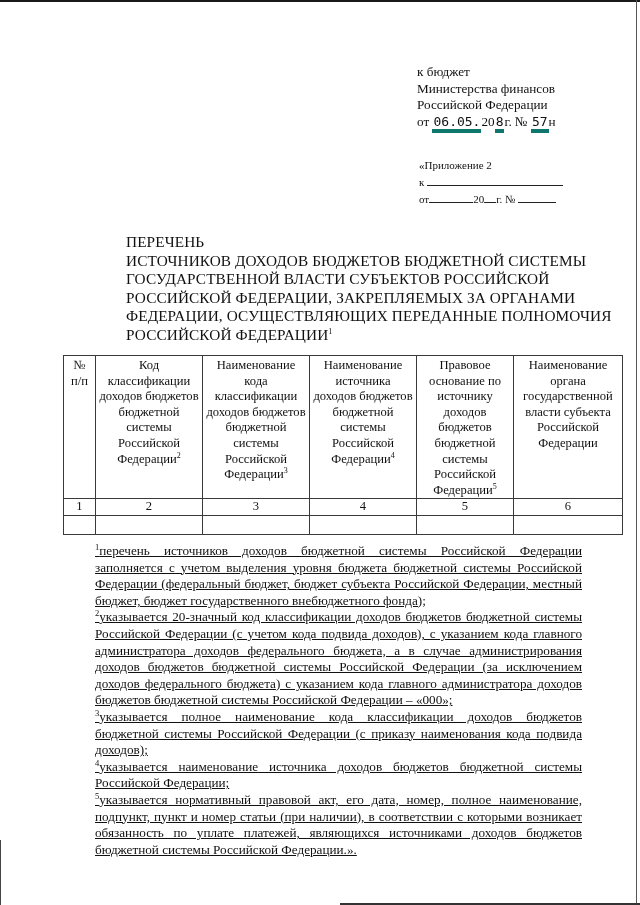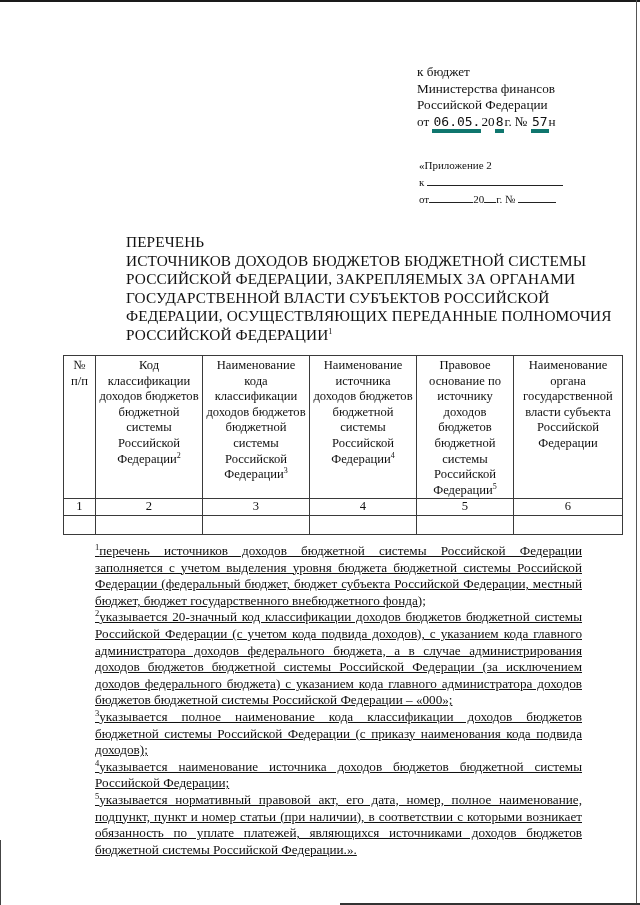--- a/index.html
+++ b/index.html
@@ -61,22 +61,22 @@
   </div>
   <div>
     <span>от</span><span class="blank" style="width:44px;"></span><span>20</span><span class="blank" style="width:12px;"></span><span>г. №</span>
     <span class="blank" style="width:38px;"></span>
   </div>
 </div>
 
 <div class="title">
   <div class="l">ПЕРЕЧЕНЬ</div>
   <div class="l">ИСТОЧНИКОВ ДОХОДОВ БЮДЖЕТОВ БЮДЖЕТНОЙ СИСТЕМЫ</div>
+  <div class="l">ГОСУДАРСТВЕННОЙ ВЛАСТИ СУБЪЕКТОВ РОССИЙСКОЙ</div>
   <div class="l">РОССИЙСКОЙ ФЕДЕРАЦИИ, ЗАКРЕПЛЯЕМЫХ ЗА ОРГАНАМИ</div>
-  <div class="l">ГОСУДАРСТВЕННОЙ ВЛАСТИ СУБЪЕКТОВ РОССИЙСКОЙ</div>
   <div class="l">ФЕДЕРАЦИИ, ОСУЩЕСТВЛЯЮЩИХ ПЕРЕДАННЫЕ ПОЛНОМОЧИЯ</div>
   <div class="l"><span>РОССИЙСКОЙ ФЕДЕРАЦИИ</span><sup>1</sup></div>
 </div>
 
 <table class="reg">
   <tbody>
       <tr class="hdr">
     <td style="width:25px;"><span>№ п/п</span></td>
     <td style="width:100px;margin-left:27px;"><span>Код классификации доходов бюджетов бюджетной системы Российской Федерации</span><sup>2</sup></td>
     <td style="width:100px;"><span>Наименование кода классификации доходов бюджетов бюджетной системы Российской Федерации</span><sup>3</sup></td>

